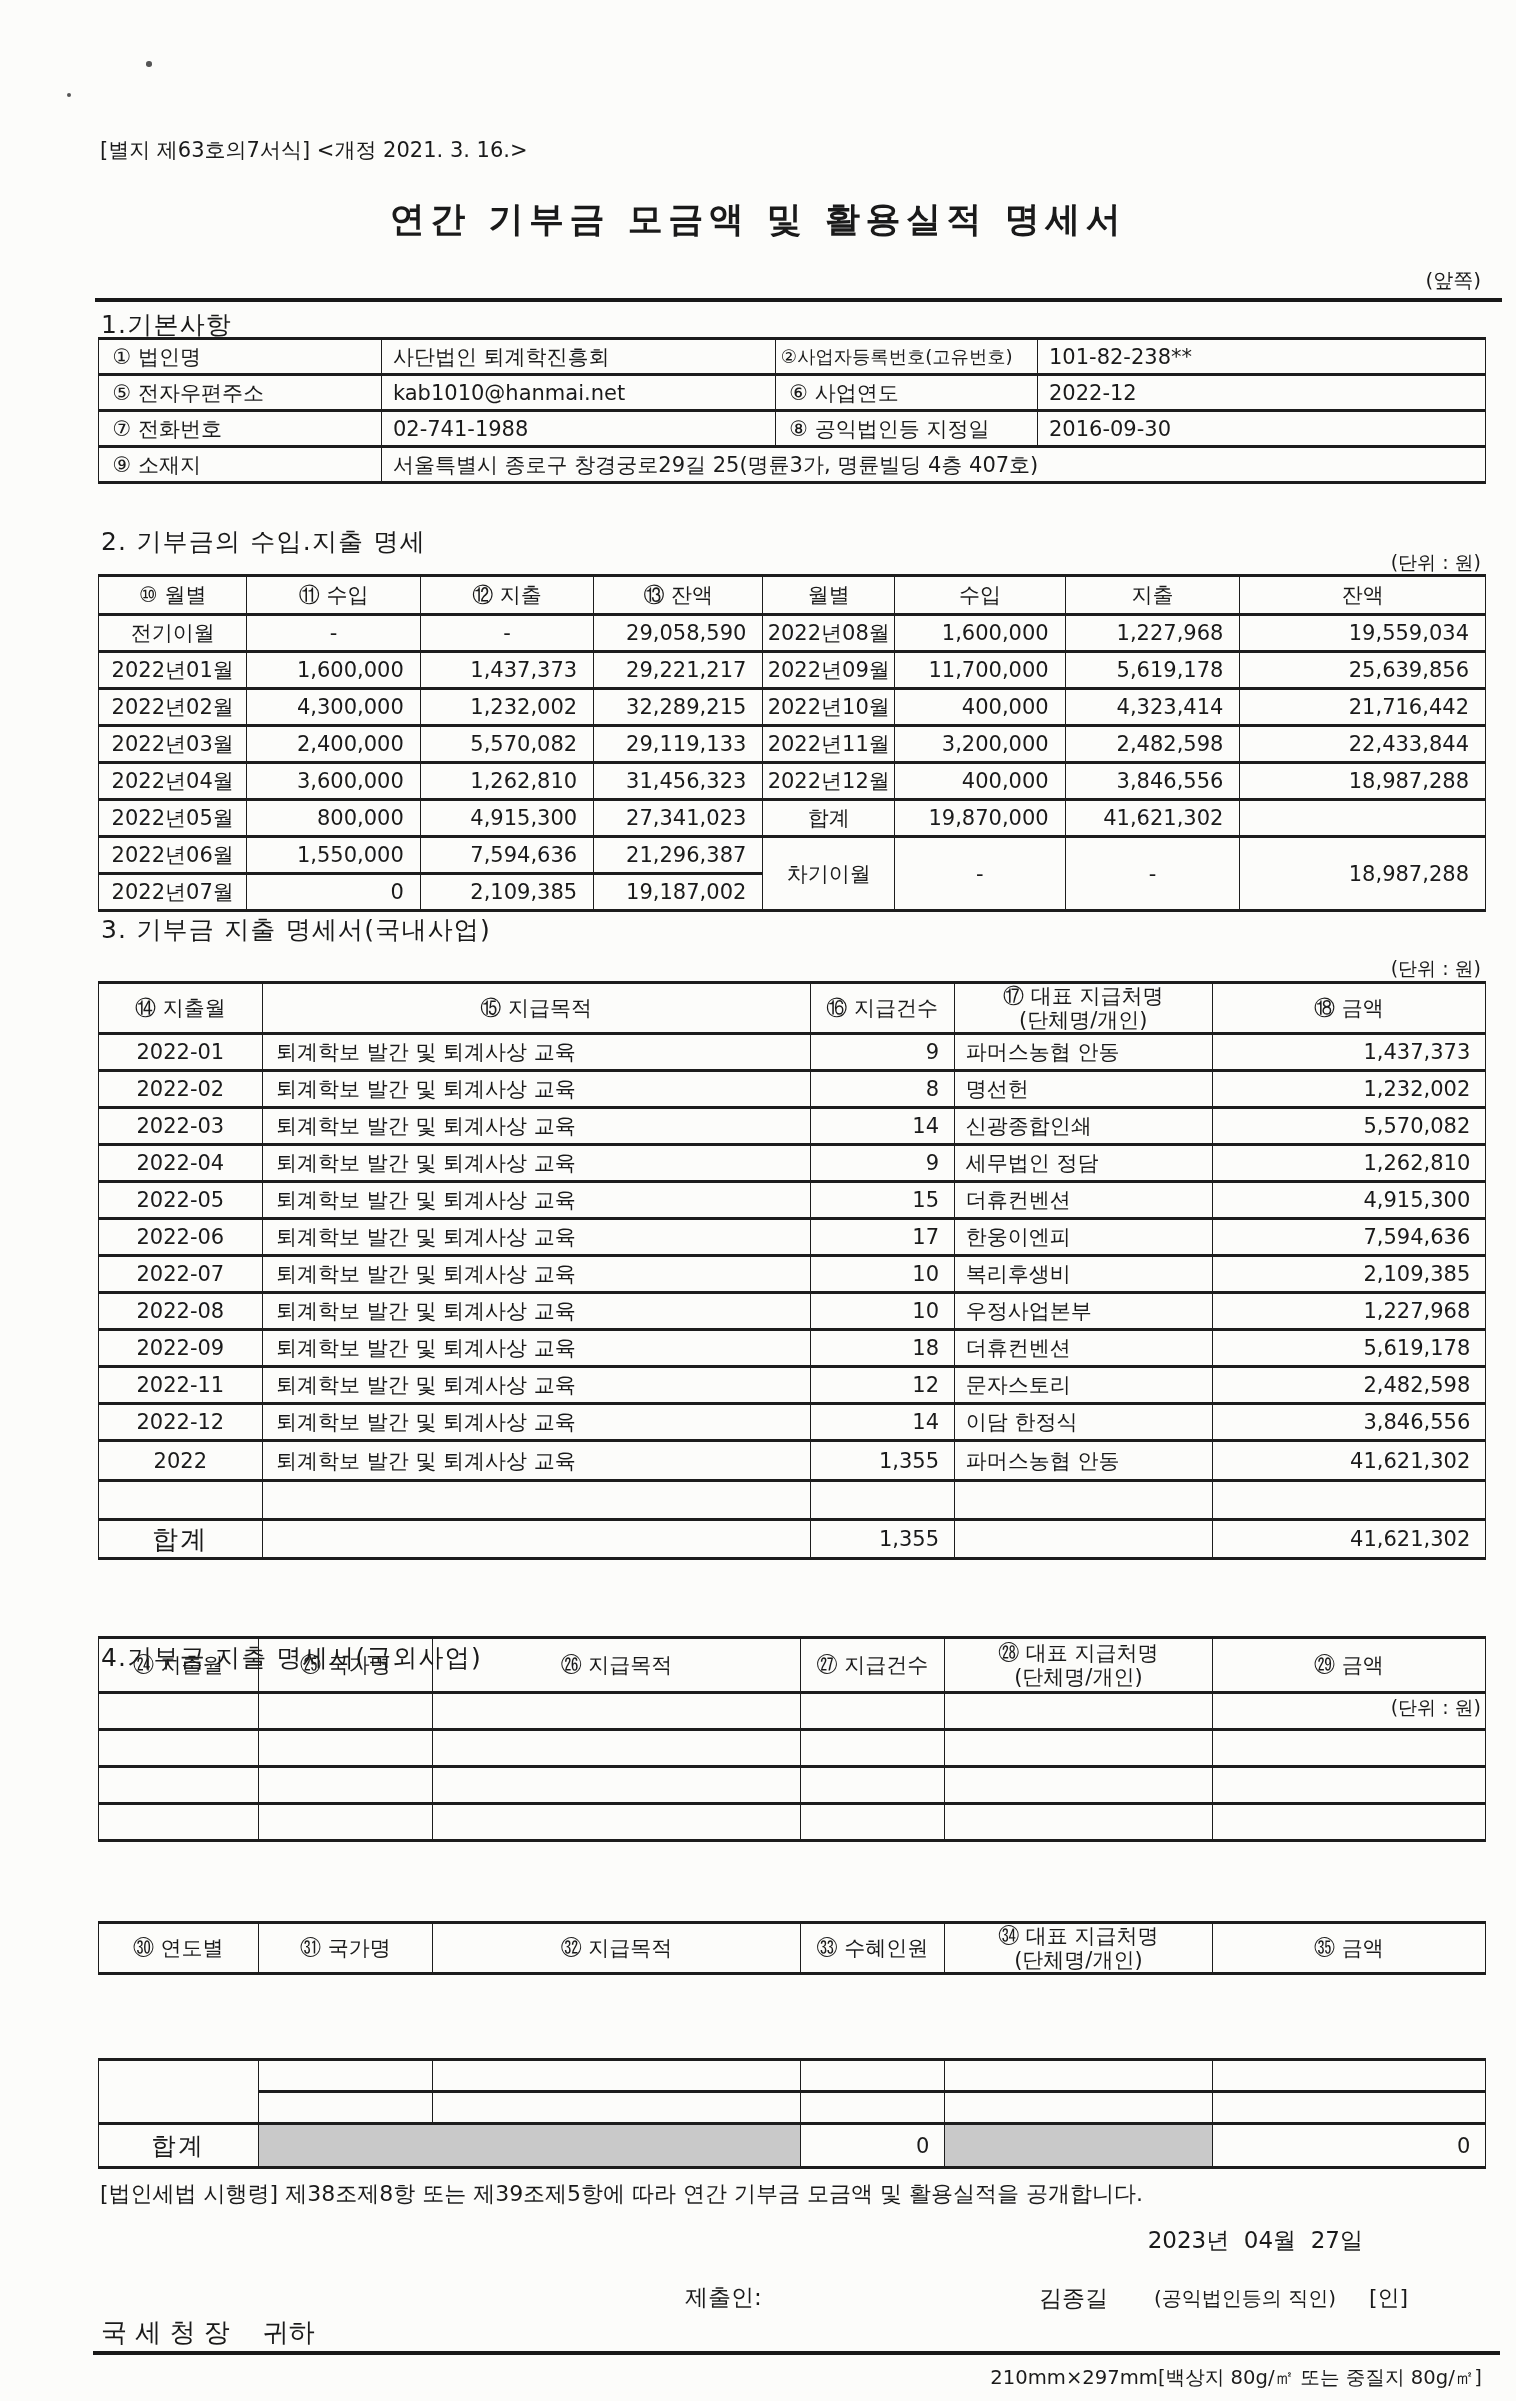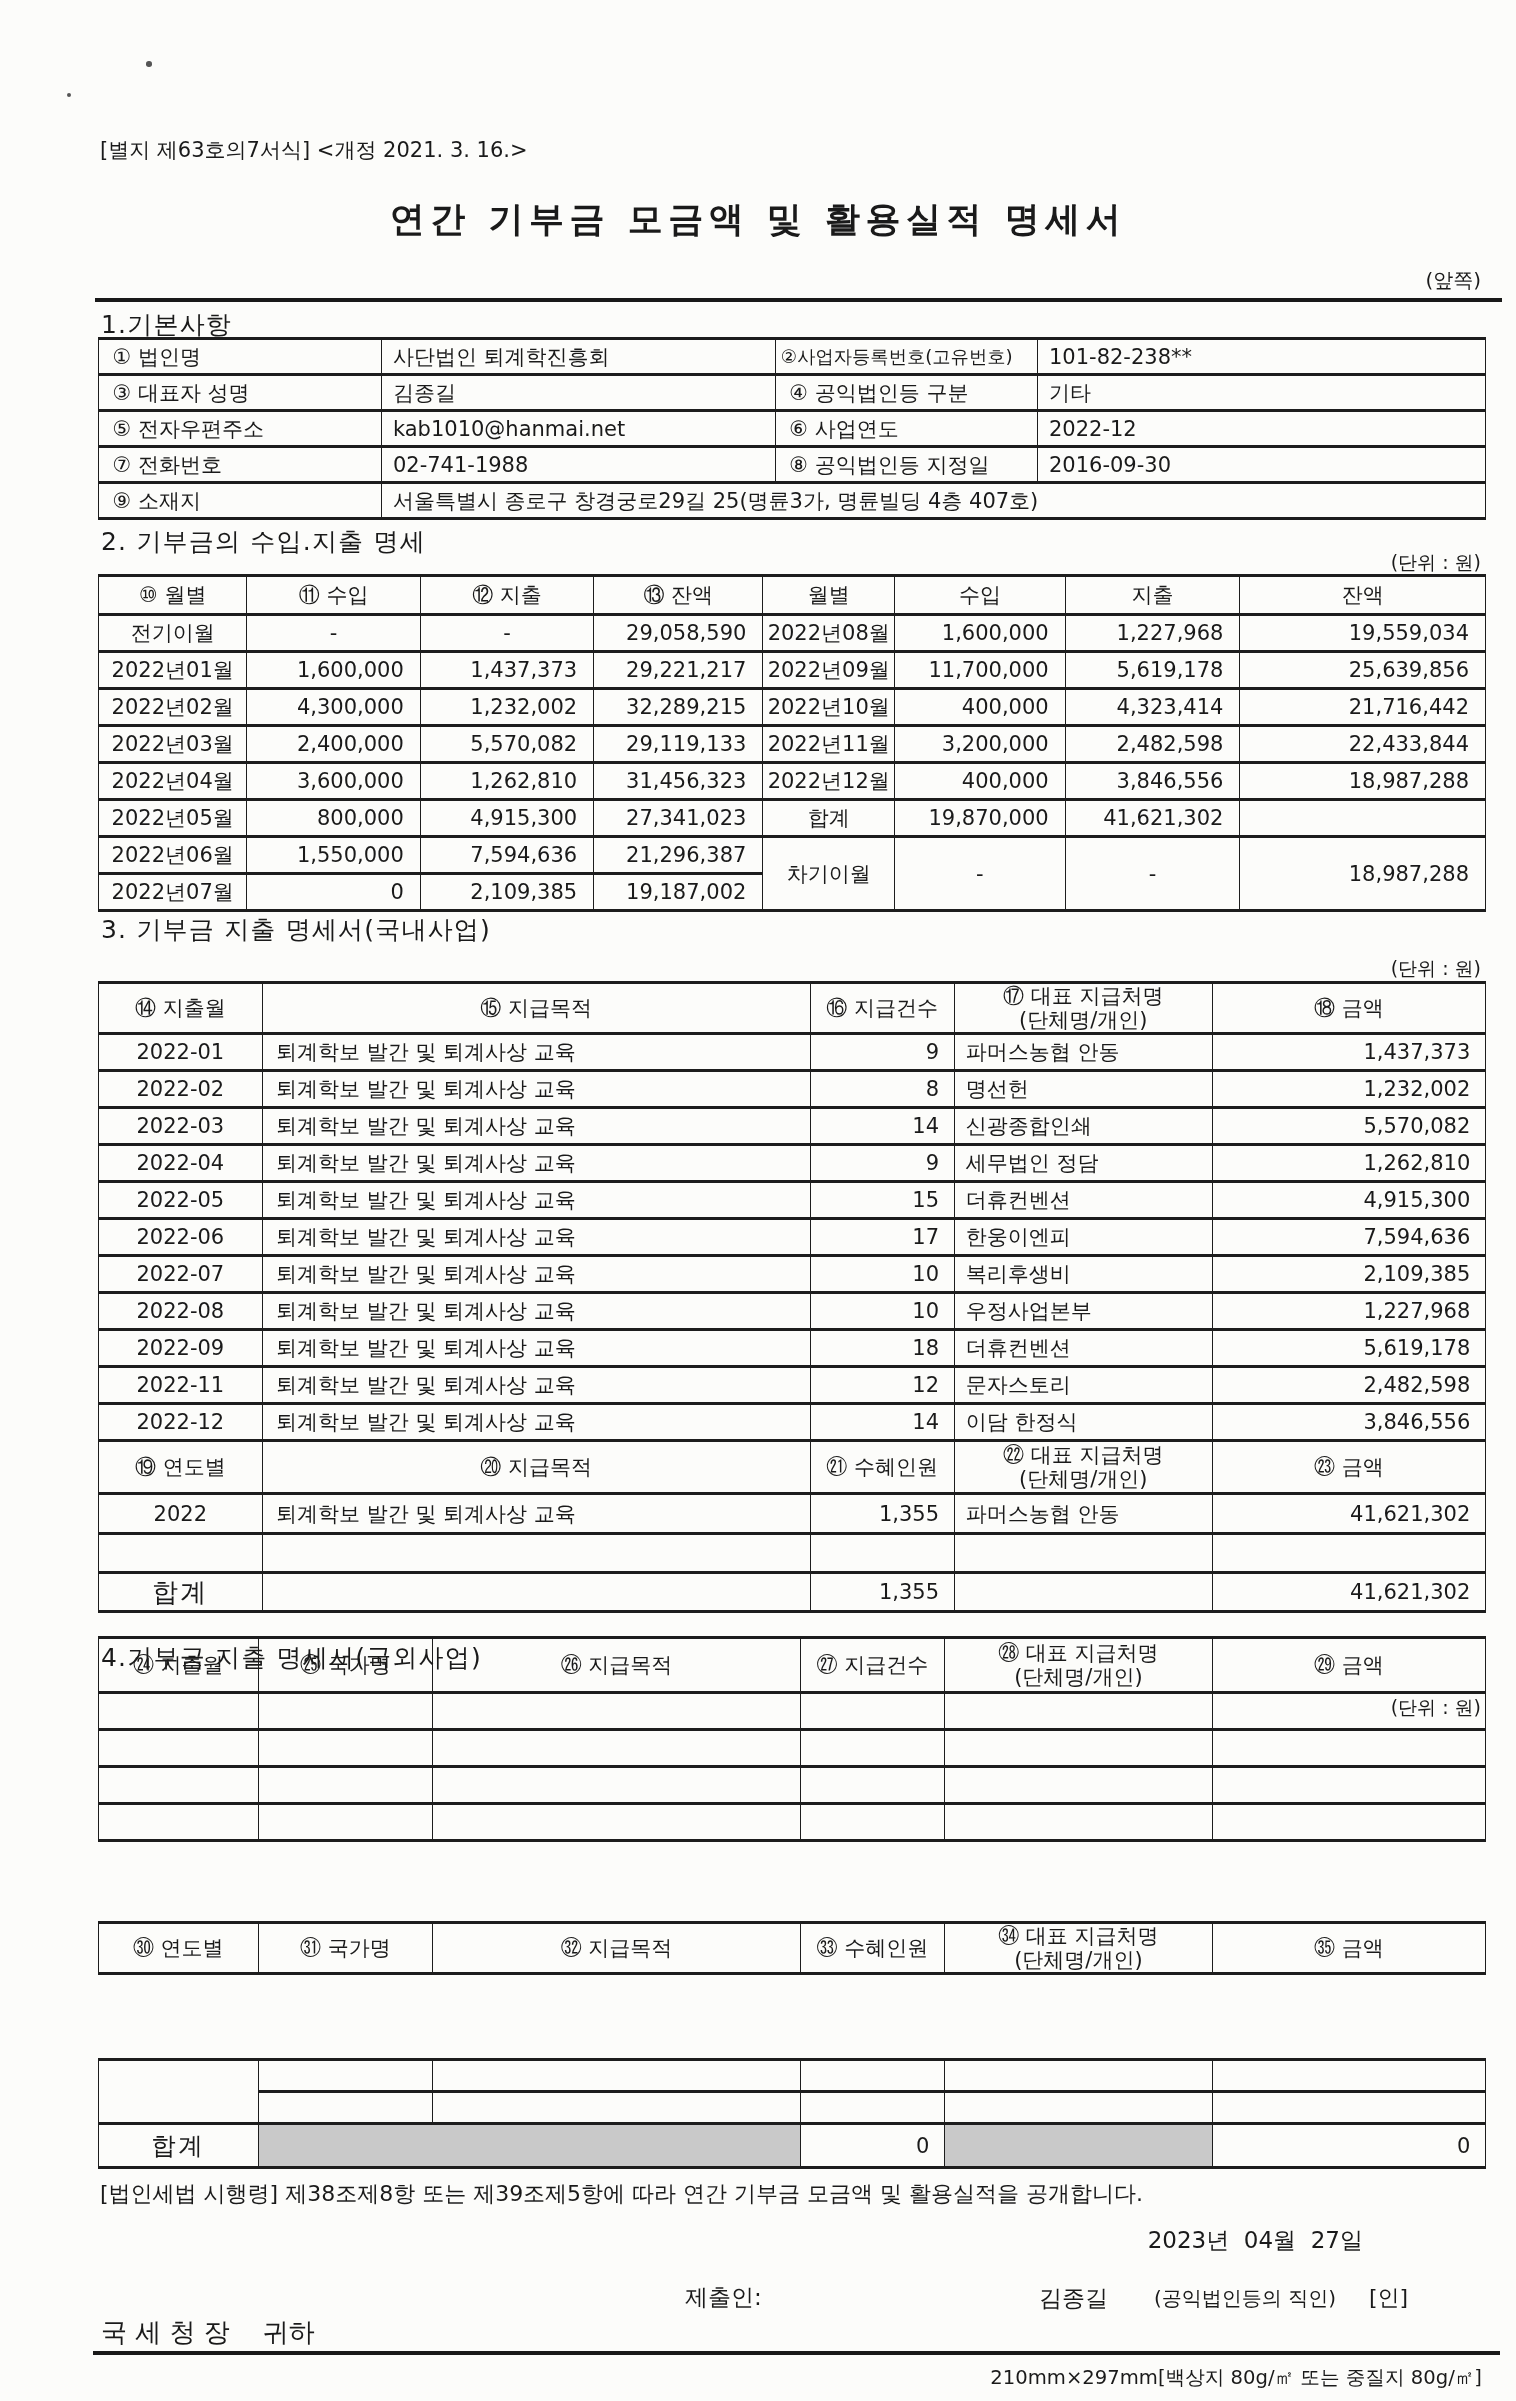--- a/index.html
+++ b/index.html
@@ -113,26 +113,20 @@
         <col style="width:32.3%">
       </colgroup>
     <tbody>
         <tr>
       <td class="lab">① 법인명</td>
       <td class="val">사단법인 퇴계학진흥회</td>
       <td class="lab tight">②사업자등록번호(고유번호)</td>
       <td class="val">101-82-238**</td>
     </tr>
     <tr>
-      <td class="lab">③ 대표자 성명</td>
-      <td class="val">김종길</td>
-      <td class="lab">④ 공익법인등 구분</td>
-      <td class="val">기타</td>
-    </tr>
-    <tr>
       <td class="lab">⑤ 전자우편주소</td>
       <td class="val">kab1010@hanmai.net</td>
       <td class="lab">⑥ 사업연도</td>
       <td class="val">2022-12</td>
     </tr>
     <tr>
       <td class="lab">⑦ 전화번호</td>
       <td class="val">02-741-1988</td>
       <td class="lab">⑧ 공익법인등 지정일</td>
       <td class="val">2016-09-30</td>
@@ -338,28 +332,20 @@
       <td class="payee">문자스토리</td>
       <td class="num">2,482,598</td>
     </tr>
     <tr>
       <td class="mon">2022-12</td>
       <td class="purpose">퇴계학보 발간 및 퇴계사상 교육</td>
       <td class="num">14</td>
       <td class="payee">이담 한정식</td>
       <td class="num">3,846,556</td>
     </tr>
-    <tr class="yh">
-      <th>⑲ 연도별</th>
-      <th>⑳ 지급목적</th>
-      <th>㉑ 수혜인원</th>
-      <th class="pre">㉒ 대표 지급처명
-(단체명/개인)</th>
-      <th>㉓ 금액</th>
-    </tr>
     <tr class="yr">
       <td class="mon">2022</td>
       <td class="purpose">퇴계학보 발간 및 퇴계사상 교육</td>
       <td class="num">1,355</td>
       <td class="payee">파머스농협 안동</td>
       <td class="num">41,621,302</td>
     </tr>
     <tr class="blank">
       <td></td>
       <td></td>

